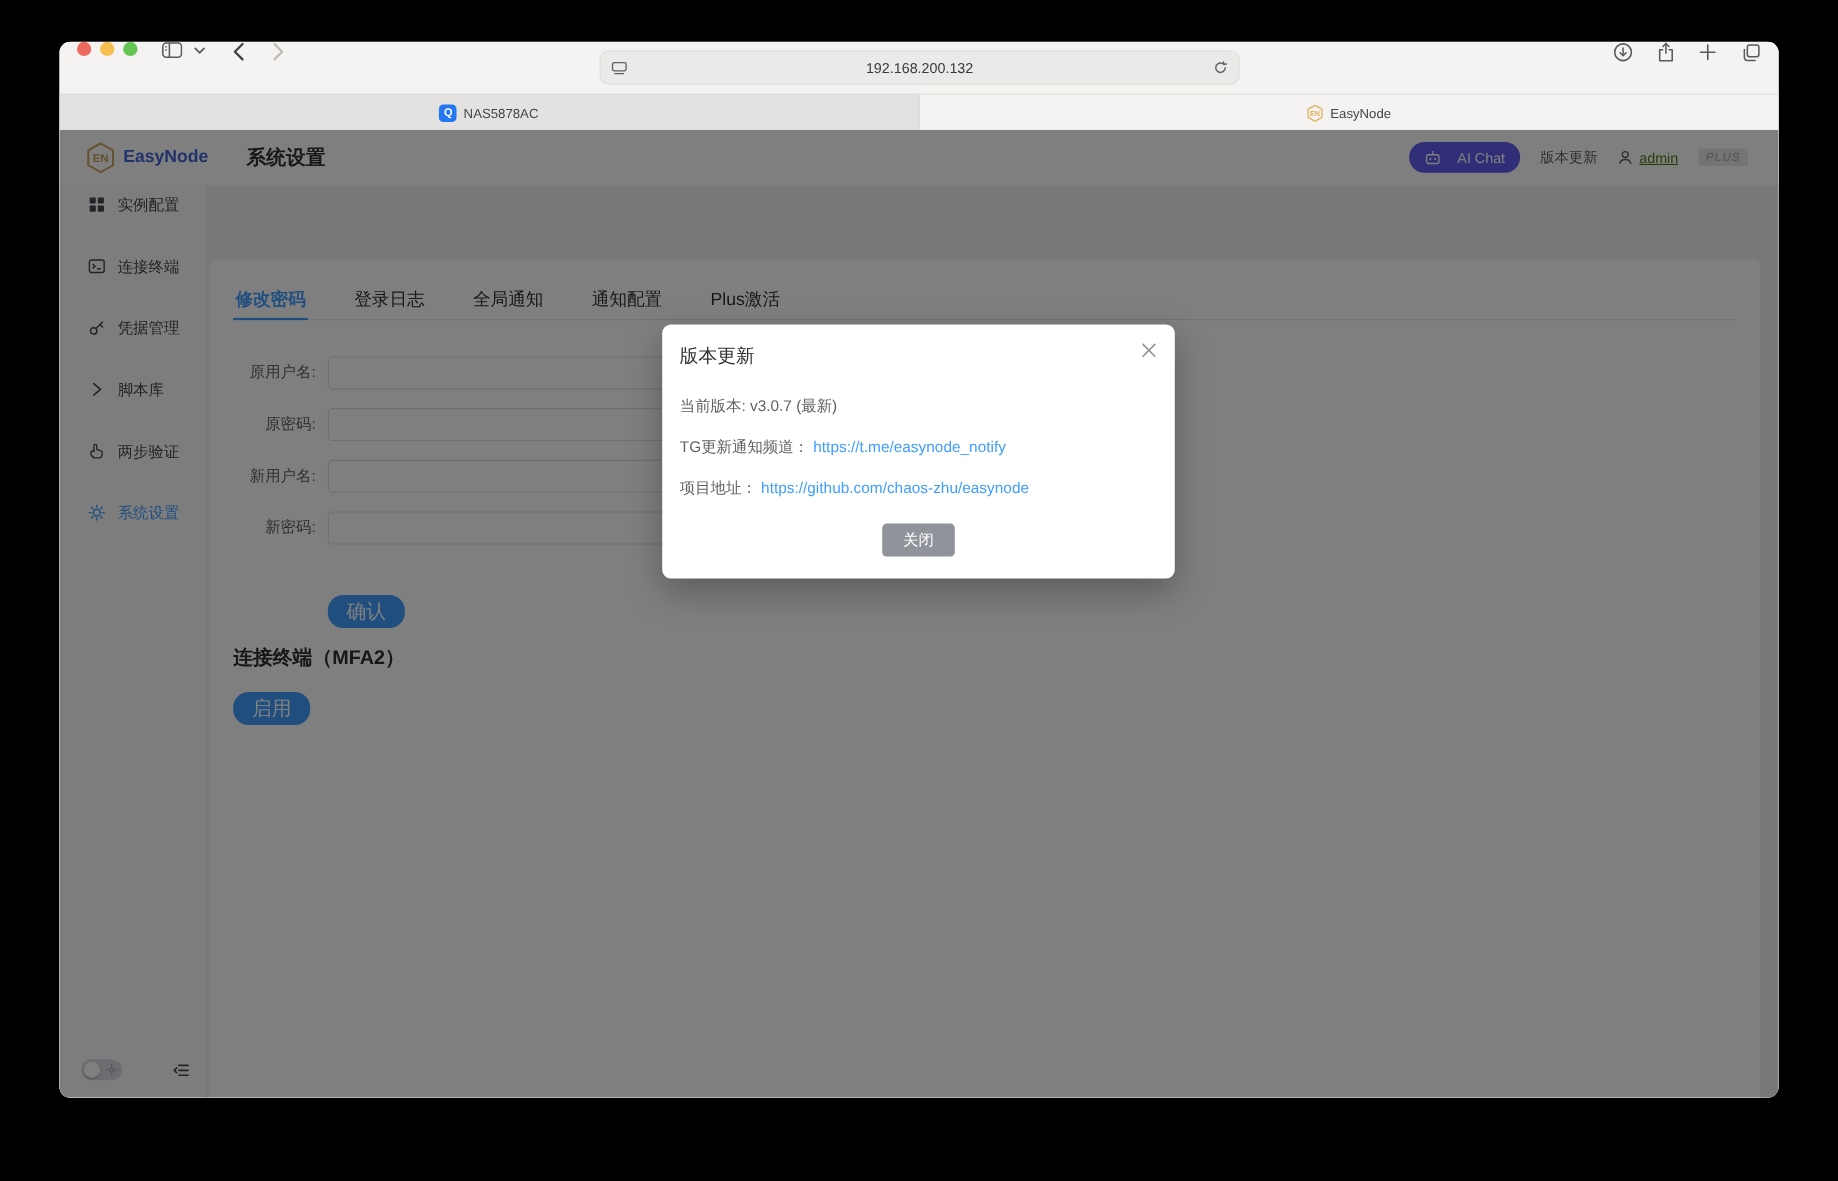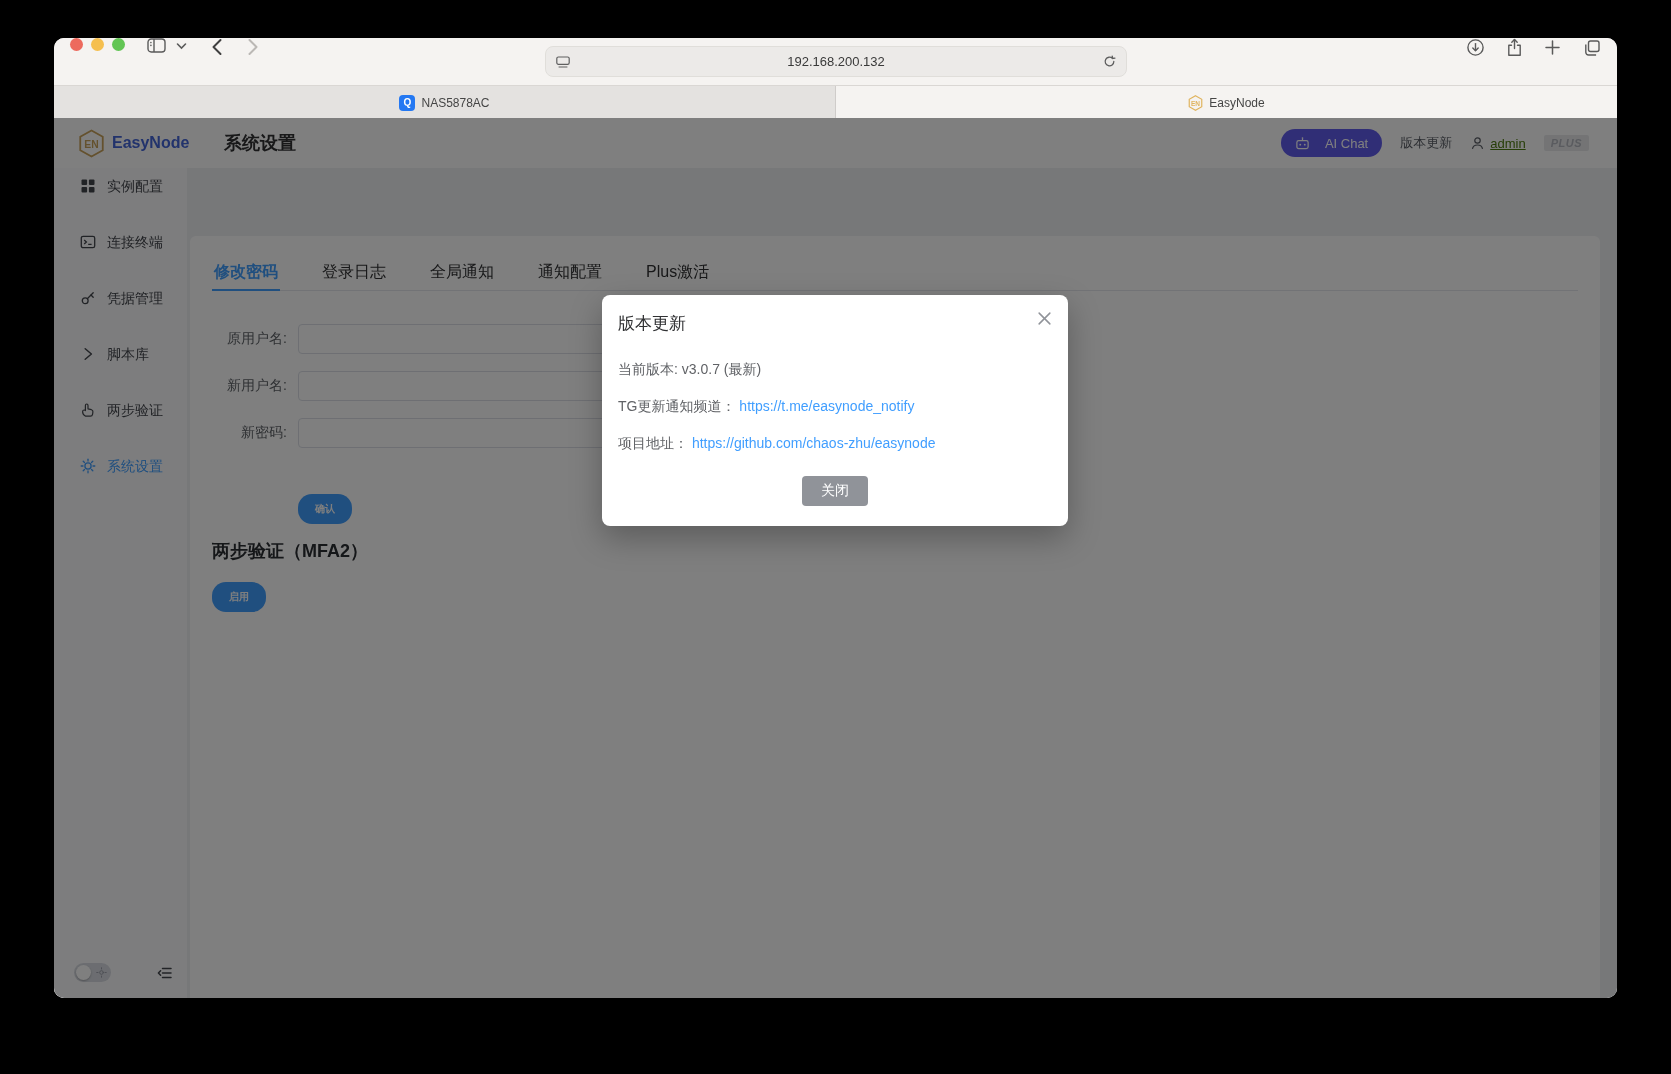--- a/index.html
+++ b/index.html
@@ -62,22 +62,22 @@
   .ctabs{display:flex;border-bottom:1px solid #e4e7ed;height:36px;}
   .ctab{margin-right:40px;font-size:16px;color:#303133;display:flex;align-items:center;position:relative;
         padding:0 2px;cursor:pointer;}
   .ctab.active{color:#409eff;font-weight:bold;}
   .ctab.active::after{content:"";position:absolute;left:0;right:0;bottom:-1px;height:2px;background:#409eff;}
   .form{margin-top:33px;}
   .form-row{display:flex;align-items:center;margin-bottom:17px;}
   .form-label{width:75px;text-align:right;font-size:14px;color:#5f6368;margin-right:11px;flex:none;}
   .form-input{width:420px;height:30px;border:1px solid #dcdfe6;border-radius:4px;background:#fff;
               box-sizing:border-box;padding:0 10px;font-size:14px;color:#303133;outline:none;}
-  .btn-primary{background:#409eff;color:#fff;border:none;border-radius:14px;font-size:10px;padding:0 17px;
-               height:30px;cursor:pointer;font-weight:bold;}
+  .btn-primary{background:#409eff;color:#fff;border:none;border-radius:14px;font-size:18px;padding:0 17px;
+               height:30px;cursor:pointer;}
   .confirm-btn{margin-left:86px;margin-top:29px;}
   .mfa-title{font-size:18px;font-weight:bold;color:#2b2e33;margin-top:15px;}
   .enable-btn{margin-top:19px;}
 
   
   .overlay{position:absolute;inset:0;background:rgba(0,0,0,.5);z-index:5;}
   .dialog{position:absolute;left:548px;top:177px;width:466px;background:#fff;border-radius:8px;z-index:6;
           box-shadow:0 12px 32px rgba(0,0,0,.28);box-sizing:border-box;}
   .dialog-header{padding:17px 16px 0;position:relative;}
   .dialog-title{font-size:17px;color:#303133;}
@@ -308,31 +308,35 @@
             <div class="ctab">通知配置</div>
             <div class="ctab">Plus激活</div>
           </div>
 
           <div class="form">
             <div class="form-row">
               <span class="form-label">原用户名:</span>
               <input class="form-input" value="" style="">
             </div>
             <div class="form-row">
+              <span class="form-label">原密码:</span>
+              <input class="form-input" value="" style="">
+            </div>
+            <div class="form-row">
               <span class="form-label">新用户名:</span>
               <input class="form-input" value="" style="">
             </div>
             <div class="form-row">
               <span class="form-label">新密码:</span>
               <input class="form-input" value="" style="">
             </div>
             <button class="btn-primary confirm-btn">确认</button>
           </div>
 
-          <div class="mfa-title">两步验证（MFA2）</div>
+          <div class="mfa-title">连接终端（MFA2）</div>
           <button class="btn-primary enable-btn">启用</button>
         </div>
       </div>
 
       <div class="overlay"></div>
       <div class="dialog">
         <div class="dialog-header">
           <span class="dialog-title">版本更新</span>
           <span class="dialog-close">
             <svg width="15" height="15" viewBox="0 0 14 14" stroke="#909399" stroke-width="1.4" stroke-linecap="round">

